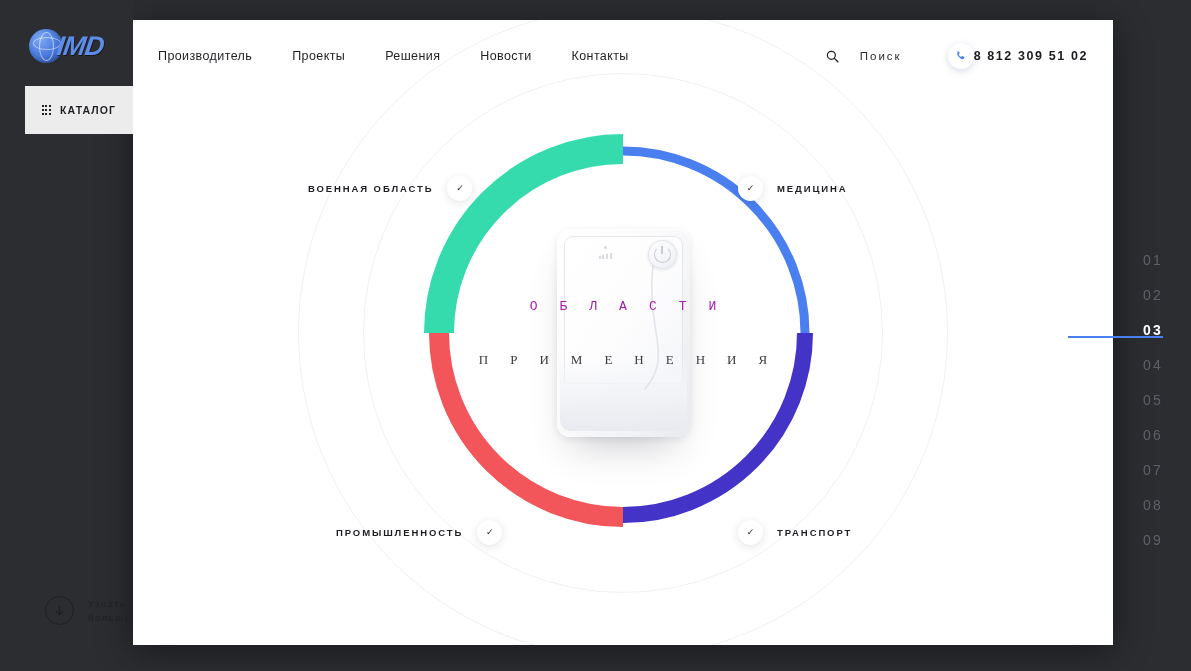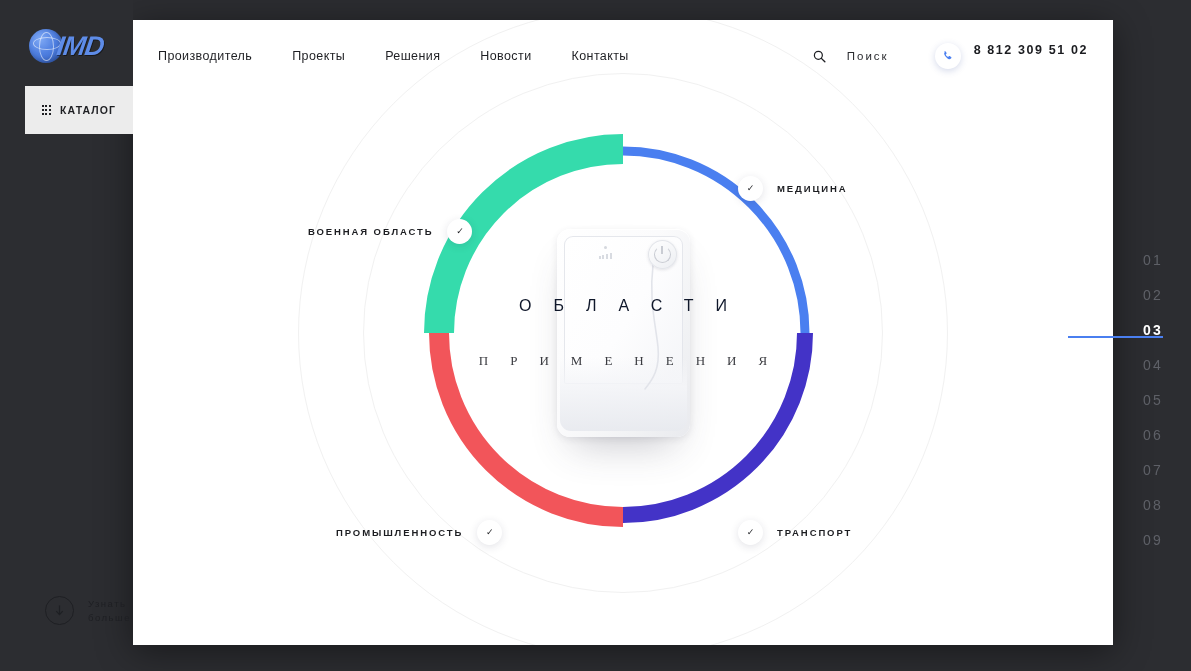--- a/index.html
+++ b/index.html
@@ -113,21 +113,21 @@
     gap: 21px;
     cursor: pointer;
   }
   .search-label {
     font-size: 11.5px;
     color: #2a2b2f;
     letter-spacing: 2px;
   }
   .phone-box {
     display: flex;
-    gap: 13px;
+    align-items: center;
     cursor: pointer;
   }
   .phone-circle {
     width: 26px; height: 26px;
     border-radius: 50%;
     background: #ffffff;
     box-shadow: 0 2px 7px rgba(60,80,160,.22);
     display: flex;
     align-items: center;
     justify-content: center;
@@ -288,25 +288,26 @@
   .center-text {
     position: absolute;
     left: 50%; top: 50%;
     transform: translate(-50%, -50%);
     width: 420px;
     text-align: center;
     z-index: 5;
     pointer-events: none;
   }
   .ct-line1 {
-    font-size: 16px;
+    font-size: 13px;
     letter-spacing: 22px;
-    color: #0f172a;
+    color: #a21caf;
     text-indent: 22px;
     margin-bottom: 38px;
+    font-family: Liberation Mono, monospace;
   }
   .ct-line2 {
     font-size: 13px;
     letter-spacing: 22px;
     color: #3a3b40;
     text-indent: 22px;
     font-family: Liberation Serif, serif;
   }
 
   
@@ -333,21 +334,21 @@
     display: flex;
     align-items: center;
     justify-content: center;
     flex: 0 0 auto;
   }
   .cat-check span {
     font-size: 9px;
     color: #1c1d21;
     line-height: 1;
   }
-  .cat.tl { left: 175px; top: 156px; margin-top: 43px; }
+  .cat.tl { left: 175px; top: 156px; }
   .cat.tr { left: 605px; top: 156px; }
   .cat.bl { left: 175px; top: 500px; margin-left: 28px; }
   .cat.br { left: 605px; top: 500px; }
 
   
   .learn-more {
     position: absolute;
     left: 45px; top: 596px;
     display: flex;
     align-items: center;

